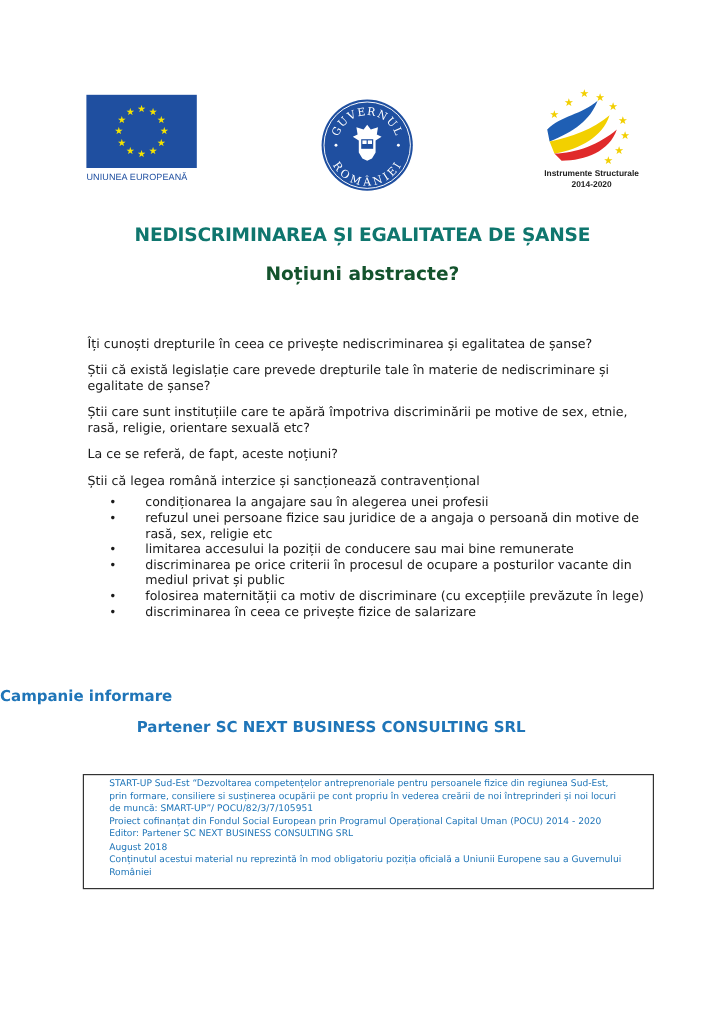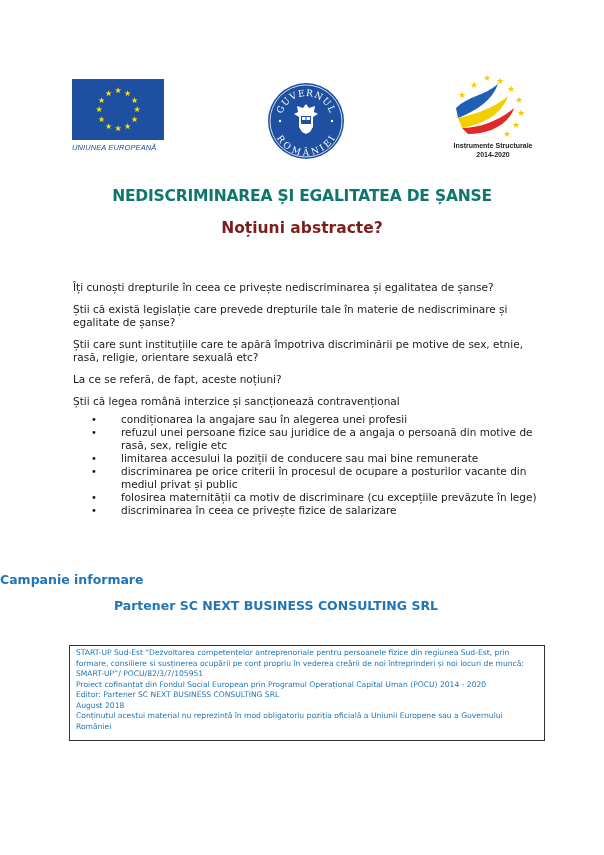--- a/index.html
+++ b/index.html
@@ -3,49 +3,49 @@
 <meta charset="utf-8">
 <style>
   html, body { margin: 0; padding: 0; background: #ffffff; }
   body { width: 604px; height: 855px; position: relative; overflow: hidden;
          font-family: "DejaVu Sans", sans-serif; color: #1a1a1a; }
   .abs { position: absolute; }
 
   
   .eu-flag { left: 72px; top: 79px; width: 92px; height: 61px; background: #1f4fa0; }
   .eu-label { left: 72px; top: 143px; width: 110px; font-family: "Liberation Sans", sans-serif;
-              font-size: 7.5px; color: #1f4fa0; letter-spacing: 0.1px; white-space: nowrap; font-style: italic; }
+              font-size: 7.5px; color: #1f4fa0; letter-spacing: 0.1px; white-space: nowrap; }
   .gov-logo { left: 267px; top: 82px; width: 78px; height: 78px; }
   .is-logo { left: 448px; top: 70px; width: 90px; height: 70px; }
   .is-label { left: 430px; top: 141px; width: 126px; text-align: center;
               font-family: "Liberation Sans", sans-serif; font-size: 7px; font-weight: bold;
               color: #222; line-height: 9px; }
 
   
   .title1 { left: 0; top: 187px; width: 604px; text-align: center; font-weight: bold;
             font-size: 15.5px; color: #0f766e; letter-spacing: -0.2px; }
   .title2 { left: 0; top: 219px; width: 604px; text-align: center; font-weight: bold;
-            font-size: 15.5px; color: #7f1d1d; }
+            font-size: 15.5px; color: #14532d; }
 
   
   .body-text { left: 73px; top: 281px; width: 470px; font-size: 10.5px; line-height: 13px; color: #1a1a1a; }
   .body-text p { margin: 0 0 9px 0; }
   .body-text ul { margin: -4px 0 6px 0; padding-left: 48px; list-style: none; }
   .body-text li { position: relative; margin: 0; line-height: 13px; }
   .body-text li::before { content: "•"; position: absolute; left: -30px; top: 0; font-size: 10px; }
   .closing { margin-left: 2px !important; margin-top: 4px !important; }
 
   .campaign { left: 0; top: 572px; width: 604px; text-align: left; font-weight: bold;
               font-size: 12.5px; color: #1f75b8; }
   .partner { left: 0; top: 598px; width: 552px; text-align: center; font-weight: bold;
              font-size: 12.5px; color: #1f75b8; }
 
   
   .info-box { left: 69px; top: 645px; width: 476px; height: 96px; border: 1px solid #333;
-              padding: 2px 6px; box-sizing: border-box; font-size: 7.6px; line-height: 10.5px;
+              padding: 2px 21px; box-sizing: border-box; font-size: 7.6px; line-height: 10.5px;
               color: #1f75b8; }
   .info-box div { margin: 0; }
 </style>
 </head>
 <body>
 
 <div class="abs eu-flag">
   <svg width="92" height="61" viewBox="0 0 92 61">
     <g fill="#f5e300">
 

